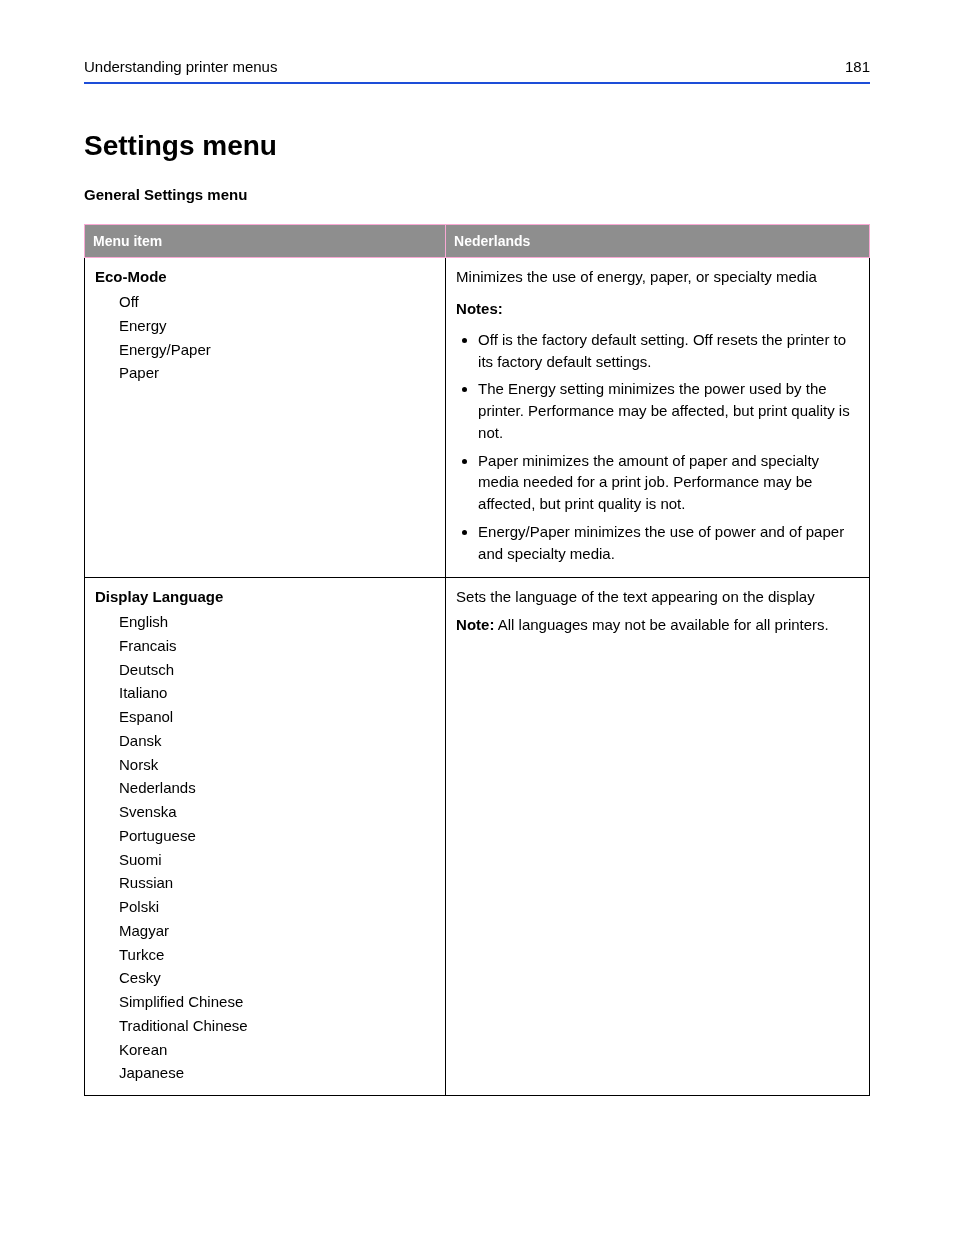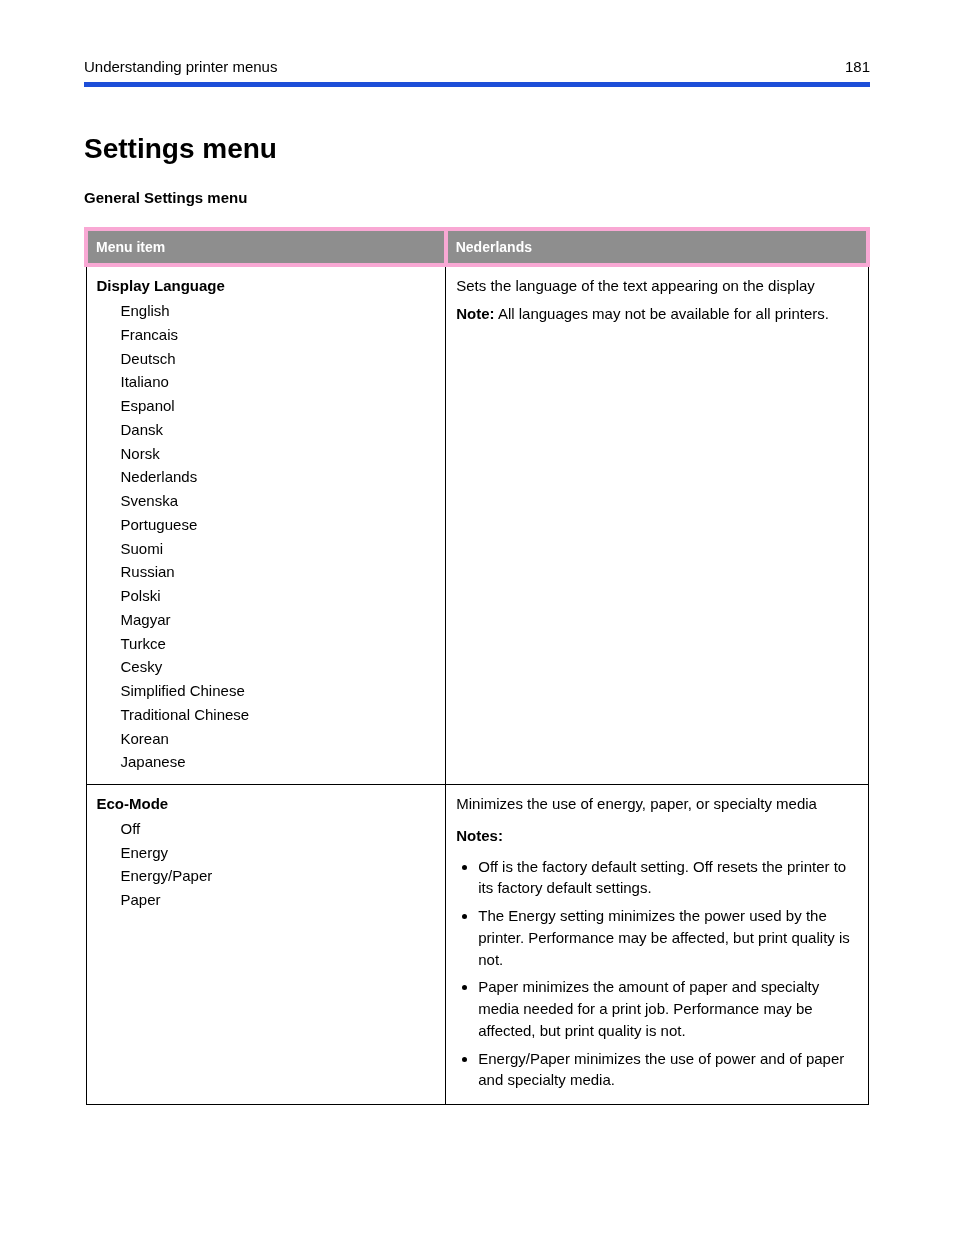--- a/index.html
+++ b/index.html
@@ -13,21 +13,21 @@
     font-size: 15px;
     line-height: 1.45;
   }
   .page {
     padding: 56px 84px 0 84px;
   }
   .running-head {
     display: flex;
     justify-content: space-between;
     align-items: baseline;
-    border-bottom: 5px solid #1d4ed8;
+    border-bottom: 2px solid #1d4ed8;
     padding-bottom: 4px;
     margin-bottom: 42px;
     font-size: 15px;
   }
   h1.page-title {
     font-size: 28px;
     font-weight: 700;
     margin: 0 0 18px 0;
   }
   h2.section-title {
@@ -41,21 +41,21 @@
     border: 1.5px solid #000;
     table-layout: fixed;
   }
   table.menu-table th {
     background: #8e8e8e;
     color: #fff;
     font-weight: 700;
     text-align: left;
     font-size: 14px;
     padding: 6px 8px;
-    border: 4px solid #f9a8d4;
+    border: 1px solid #f9a8d4;
   }
   table.menu-table td {
     border: 1px solid #000;
     vertical-align: top;
     padding: 8px 10px 10px 10px;
     font-size: 15px;
   }
   .col-menu  { width: 46%; }
   .col-desc  { width: 54%; }
   .item-title { font-weight: 700; }
@@ -98,20 +98,42 @@
     <thead>
       <tr>
         <th>Menu item</th>
         <th>Nederlands</th>
       </tr>
     </thead>
     <tbody>
 
       <tr>
         <td>
+          <div class="item-title">Eco-Mode</div>
+          <ul class="sub-list">
+            <li>Off</li>
+            <li>Energy</li>
+            <li>Energy/Paper</li>
+            <li>Paper</li>
+          </ul>
+        </td>
+        <td class="desc-block">
+          <p>Minimizes the use of energy, paper, or specialty media</p>
+          <div class="notes-heading">Notes:</div>
+          <ul class="bullets">
+            <li>Off is the factory default setting. Off resets the printer to its factory default settings.</li>
+            <li>The Energy setting minimizes the power used by the printer. Performance may be affected, but print quality is not.</li>
+            <li>Paper minimizes the amount of paper and specialty media needed for a print job. Performance may be affected, but print quality is not.</li>
+            <li>Energy/Paper minimizes the use of power and of paper and specialty media.</li>
+          </ul>
+        </td>
+      </tr>
+
+      <tr>
+        <td>
           <div class="item-title">Display Language</div>
           <ul class="sub-list">
             <li>English</li>
             <li>Francais</li>
             <li>Deutsch</li>
             <li>Italiano</li>
             <li>Espanol</li>
             <li>Dansk</li>
             <li>Norsk</li>
             <li>Nederlands</li>
@@ -130,38 +152,16 @@
           </ul>
         </td>
         <td class="desc-block">
           <p>Sets the language of the text appearing on the display</p>
           <p>
             <span class="note-label">Note:</span><span> All languages may not be available for all printers.</span>
           </p>
         </td>
       </tr>
 
-      <tr>
-        <td>
-          <div class="item-title">Eco-Mode</div>
-          <ul class="sub-list">
-            <li>Off</li>
-            <li>Energy</li>
-            <li>Energy/Paper</li>
-            <li>Paper</li>
-          </ul>
-        </td>
-        <td class="desc-block">
-          <p>Minimizes the use of energy, paper, or specialty media</p>
-          <div class="notes-heading">Notes:</div>
-          <ul class="bullets">
-            <li>Off is the factory default setting. Off resets the printer to its factory default settings.</li>
-            <li>The Energy setting minimizes the power used by the printer. Performance may be affected, but print quality is not.</li>
-            <li>Paper minimizes the amount of paper and specialty media needed for a print job. Performance may be affected, but print quality is not.</li>
-            <li>Energy/Paper minimizes the use of power and of paper and specialty media.</li>
-          </ul>
-        </td>
-      </tr>
-
     </tbody>
   </table>
 
 </div>
 
 </body></html>

